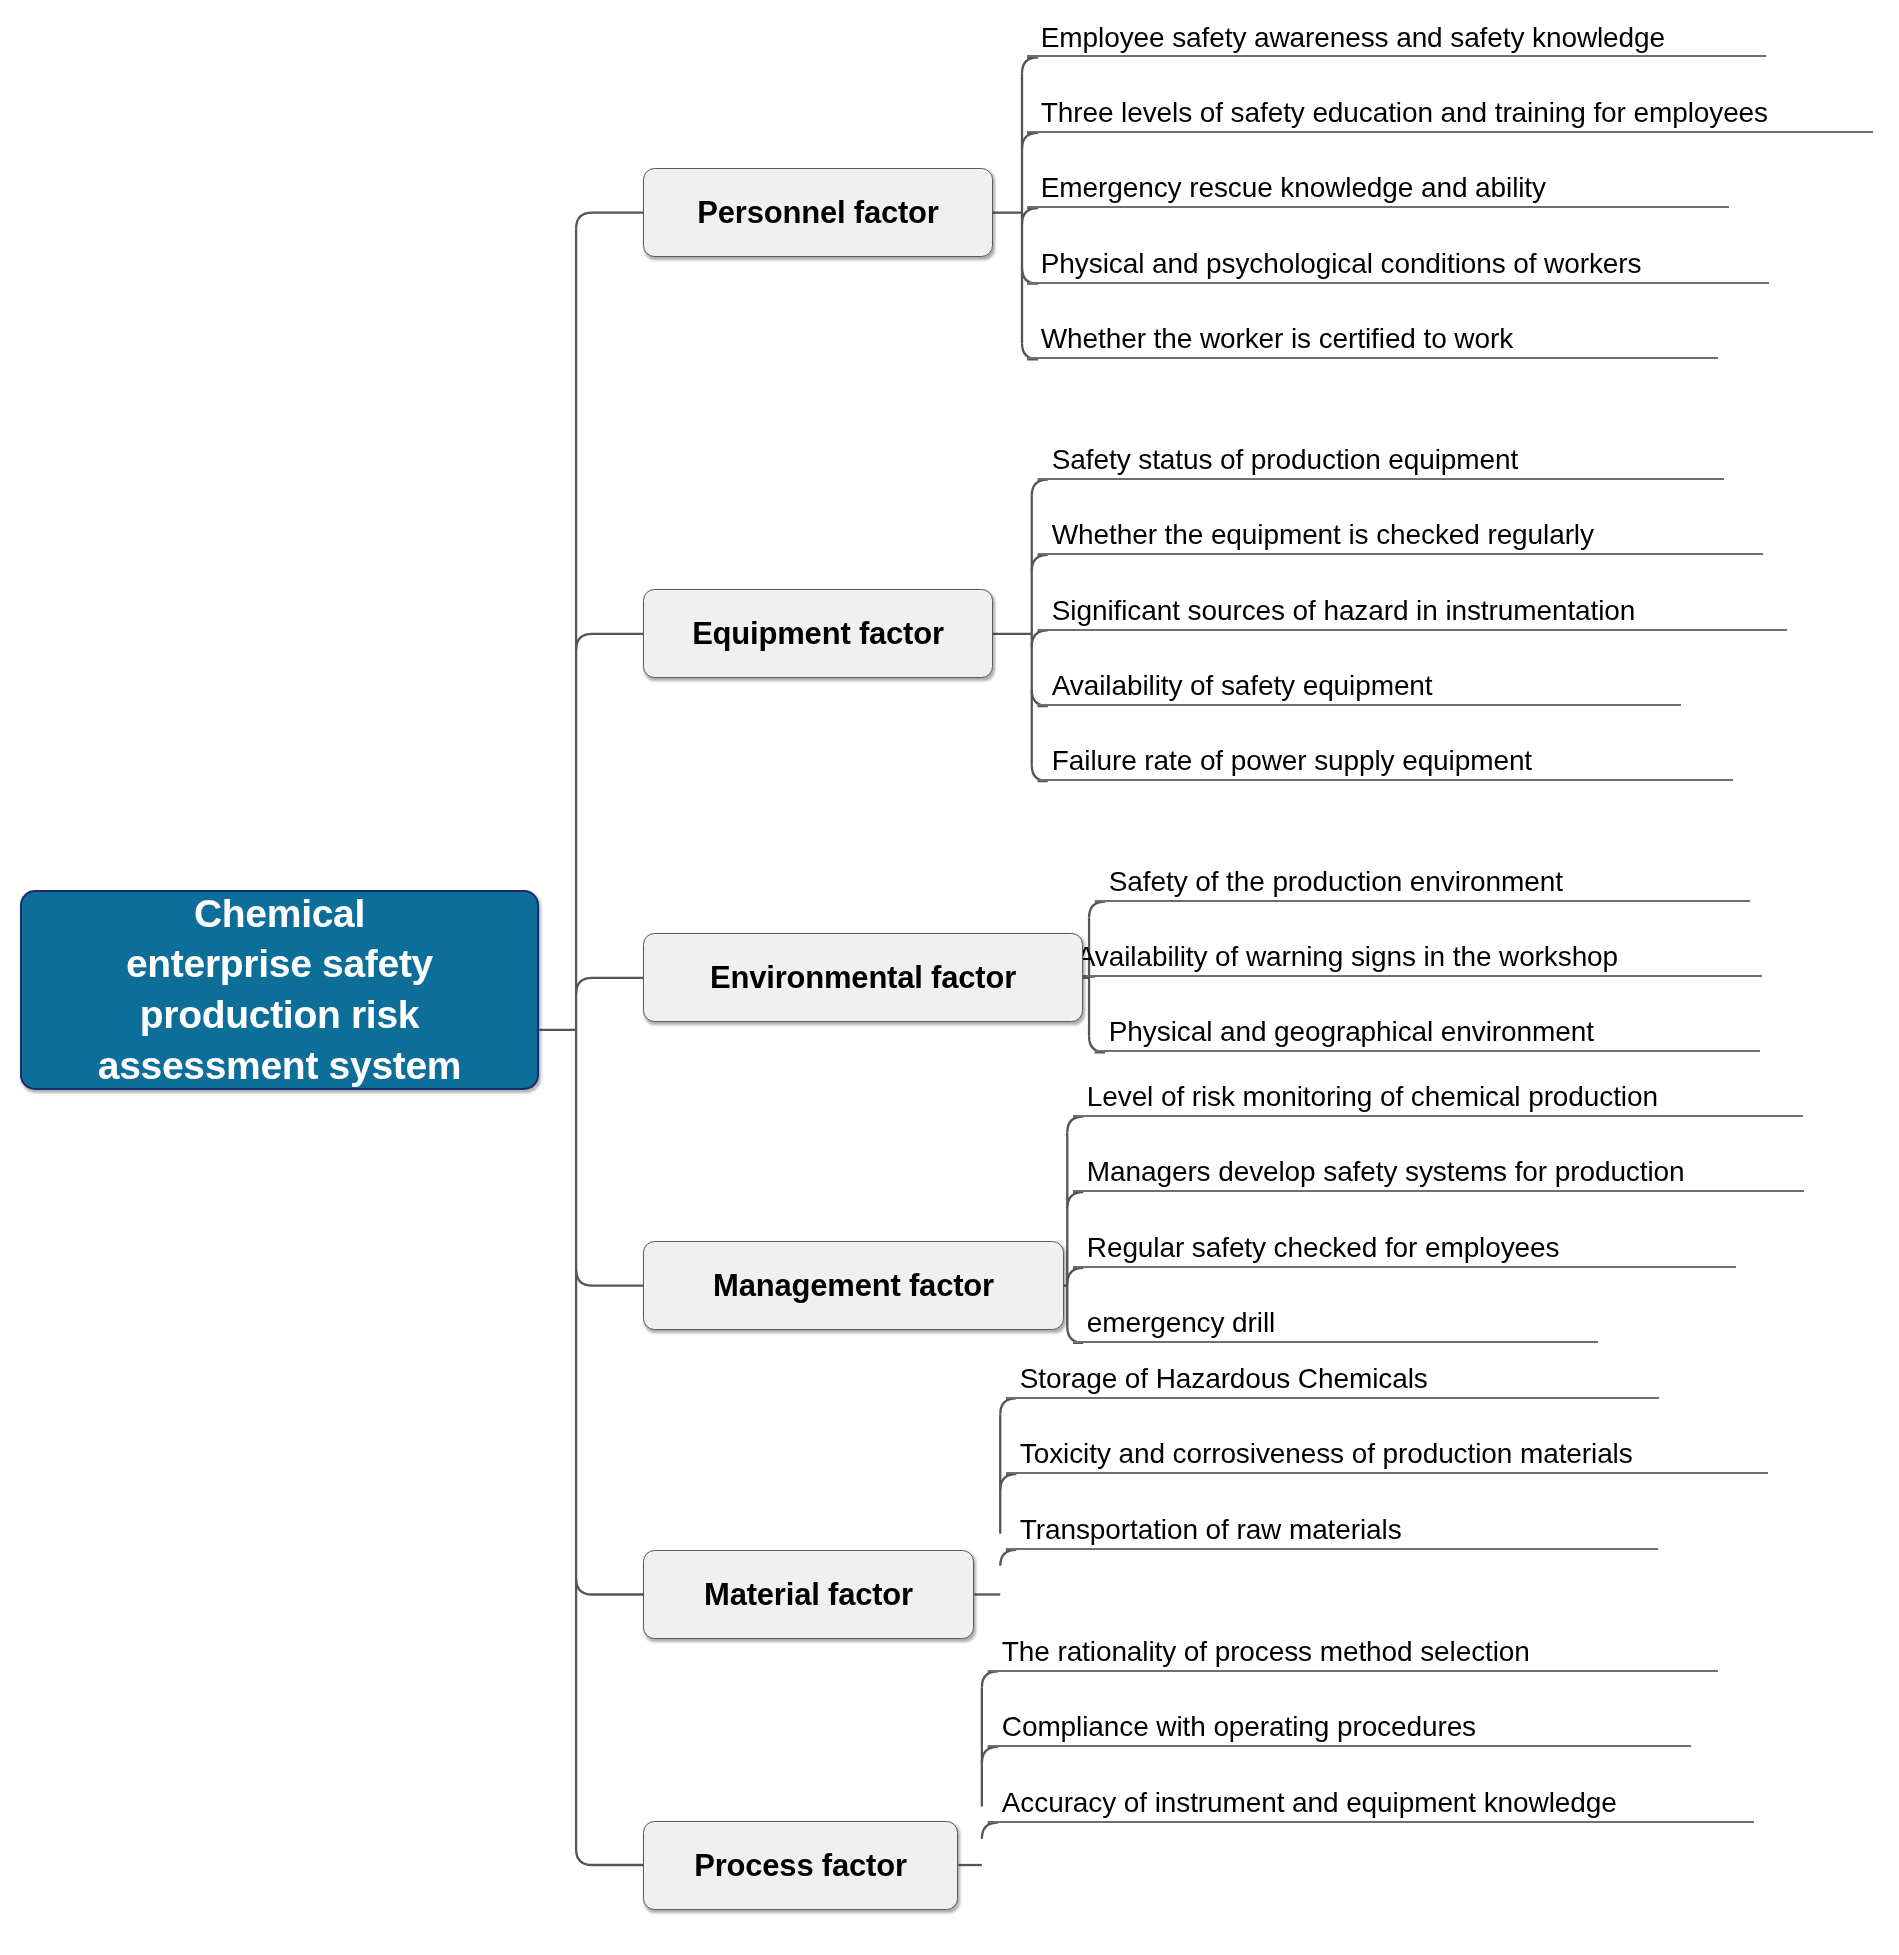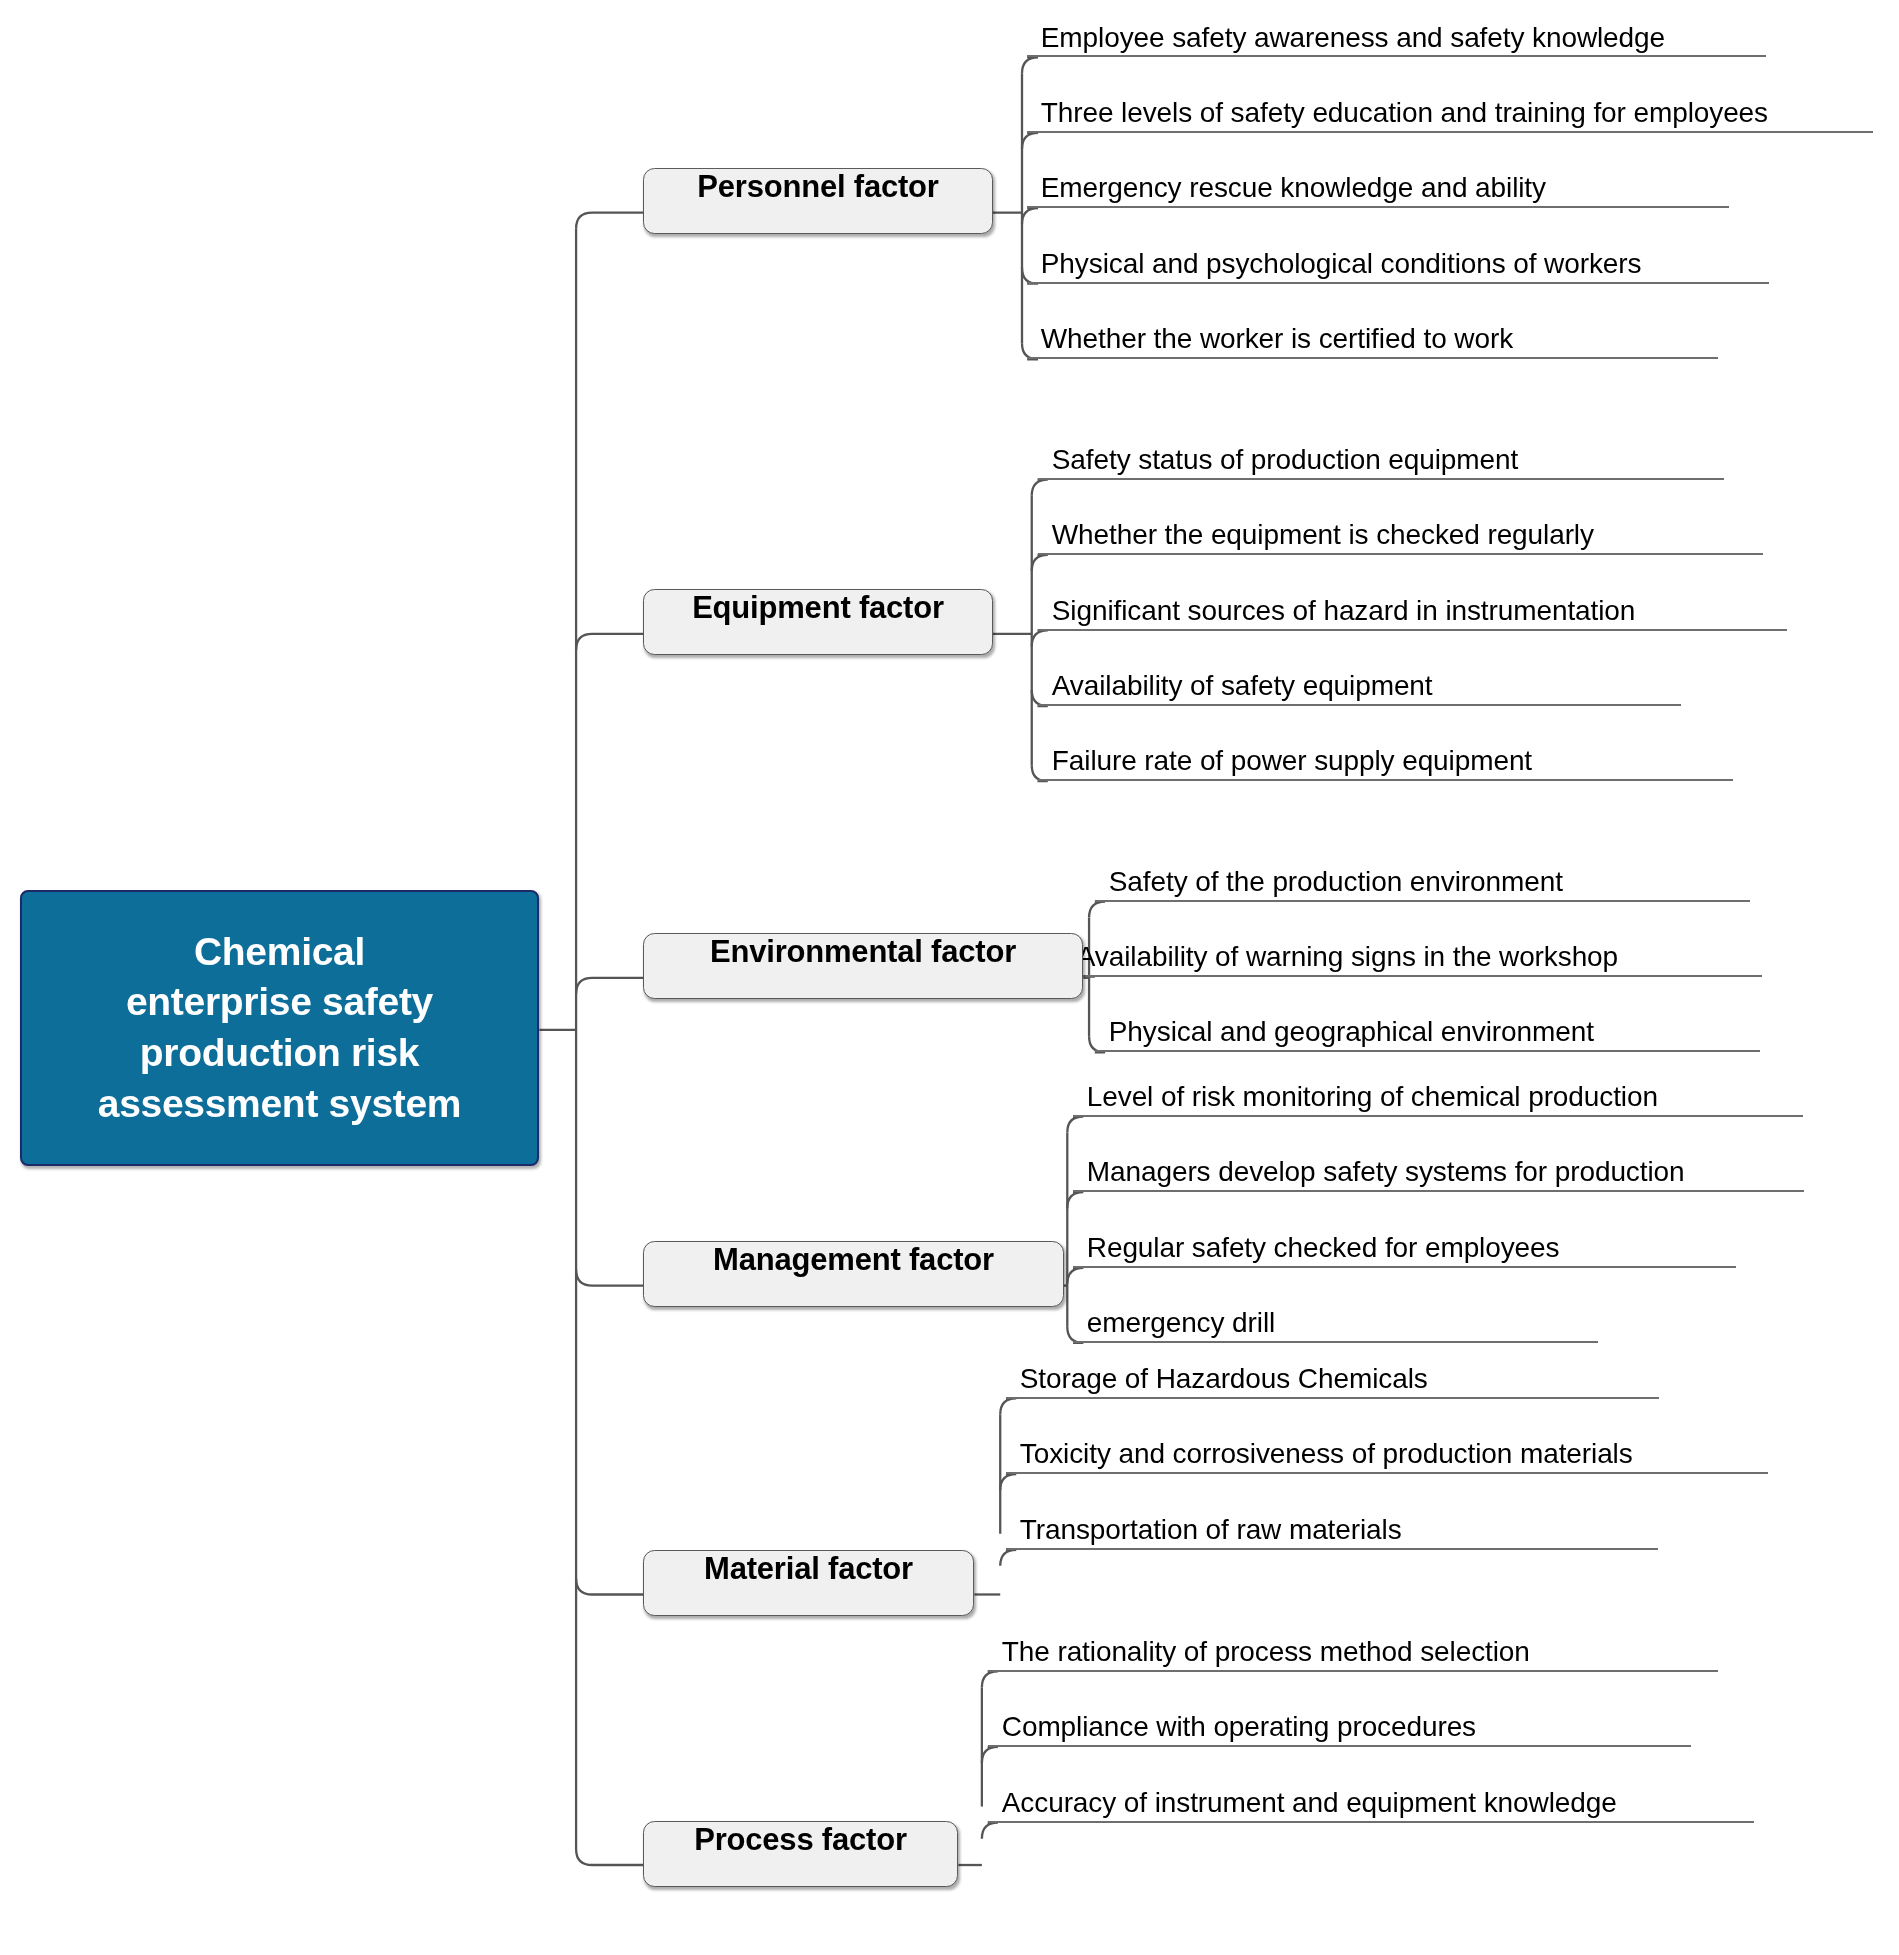--- a/index.html
+++ b/index.html
@@ -25,22 +25,22 @@
     height: 1955px;
     pointer-events: none;
   }
 
   
   .root-node {
     position: absolute;
     left: 20px;
     top: 890px;
     width: 519px;
-    height: 276px;
-    border-radius: 8px;
+    height: 200px;
+    border-radius: 15px;
     background: #0d6e9a;
     border: 2.3px solid #1b2a6b;
     box-sizing: border-box;
     display: flex;
     align-items: center;
     justify-content: center;
     box-shadow: 1.7px 2.3px 2.9px rgba(0,0,0,0.30);
     z-index: 4;
   }
   .root-label {
@@ -49,27 +49,27 @@
     font-weight: bold;
     line-height: 1.30;
     text-align: center;
     padding: 0 15px;
     letter-spacing: -0.3px;
   }
 
   
   .branch-node {
     position: absolute;
-    height: 66px;
+    height: 89px;
     border-radius: 11.5px;
     background: #f0f0f0;
     border: 1.7px solid #5a5a5a;
     box-sizing: border-box;
     display: flex;
-    align-items: flex-start;
+    align-items: center;
     justify-content: center;
     box-shadow: 1.7px 2.3px 2.9px rgba(0,0,0,0.33);
     z-index: 3;
   }
   .branch-label {
     font-size: 31px;
     font-weight: bold;
     color: #000000;
     white-space: nowrap;
     letter-spacing: -0.2px;

